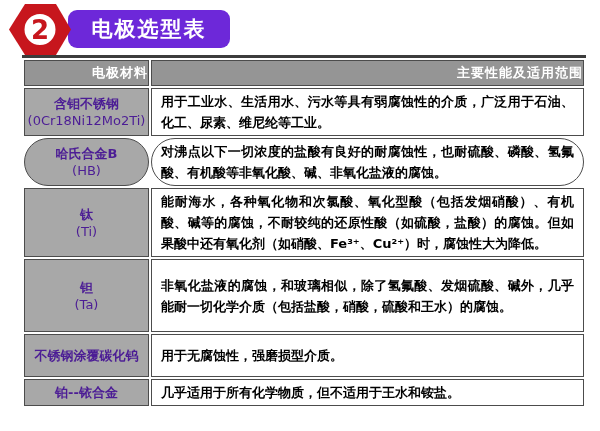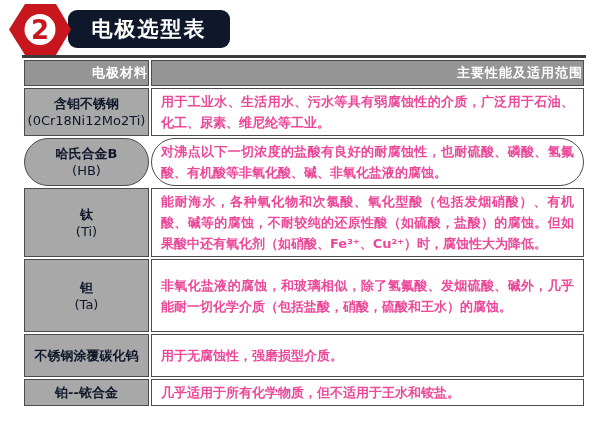--- a/index.html
+++ b/index.html
@@ -4,21 +4,21 @@
 <style>
   * { margin: 0; padding: 0; box-sizing: border-box; }
   html, body { width: 600px; height: 431px; background: #ffffff; overflow: hidden; }
   body { font-family: "DejaVu Sans", "Liberation Sans", sans-serif; position: relative; }
 
   
   .hdr { position: absolute; left: 0; top: 0; width: 600px; height: 56px; }
   .badge { position: absolute; left: 7px; top: 2px; width: 66px; height: 55px; z-index: 2; }
   .banner {
     position: absolute; left: 68px; top: 10px; width: 162px; height: 38px;
-    background: #0f172a; border-radius: 9px; z-index: 1;
+    background: #6d28d9; border-radius: 9px; z-index: 1;
     display: flex; align-items: center; justify-content: center;
   }
   .banner span {
     color: #ffffff; font-size: 21px; font-weight: bold; letter-spacing: 2px;
     line-height: 1;
   }
 
   
   .table-wrap {
     position: absolute; left: 22px; top: 55px; width: 564px;
@@ -28,26 +28,26 @@
     width: 100%; border-collapse: separate; border-spacing: 2px;
     table-layout: fixed;
   }
   col.c-mat { width: 125px; }
   th, td { border: 1px solid #4c4c4c; vertical-align: middle; }
   th {
     background: #959595; color: #ffffff; font-weight: bold;
     font-size: 13px; height: 26px; text-align: right; letter-spacing: 1px;
   }
   td.mat {
-    background: #a8a8a8; color: #0f172a; font-weight: bold;
+    background: #a8a8a8; color: #4c1d95; font-weight: bold;
     font-size: 13px; text-align: center; line-height: 17px; padding: 2px;
   }
   td.mat .mat-code { font-weight: normal; }
   td.desc {
-    color: #ec4899; font-weight: bold; font-size: 13px;
+    color: #000000; font-weight: bold; font-size: 13px;
     line-height: 21px; padding: 2px 9px; text-align: justify;
   }
   
   tbody tr:nth-child(1) td { height: 47px; }
   tbody tr:nth-child(2) td { height: 39px; border-radius: 24px; }
   tbody tr:nth-child(3) td { height: 62px; }
   tbody tr:nth-child(4) td { height: 73px; }
   tbody tr:nth-child(5) td { height: 43px; }
   tbody tr:nth-child(6) td { height: 24px; }
   tbody tr:nth-child(7) td { height: 24px; }

